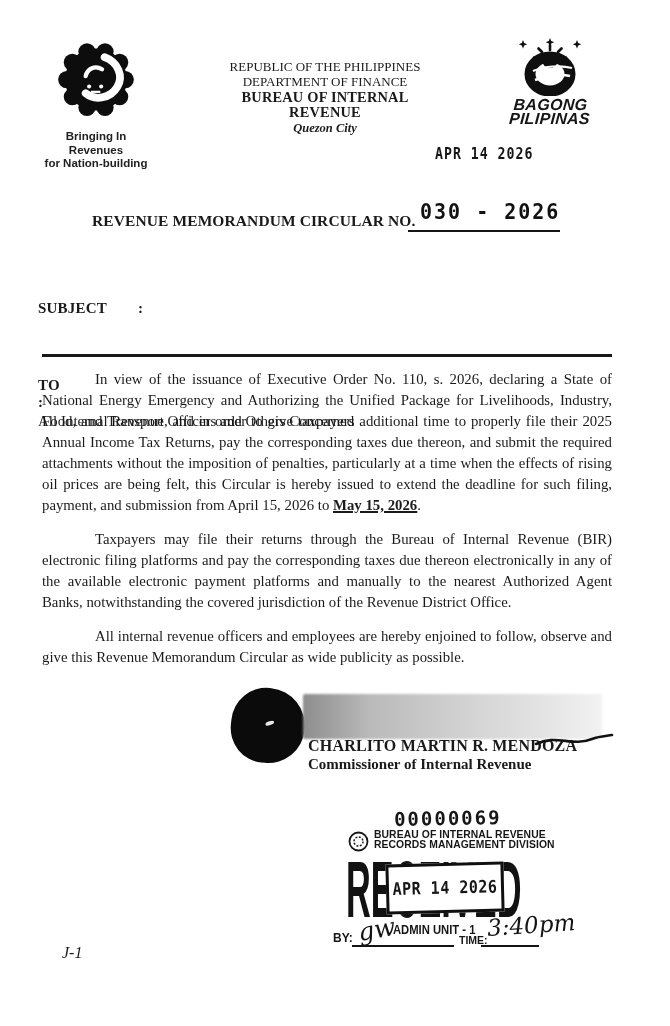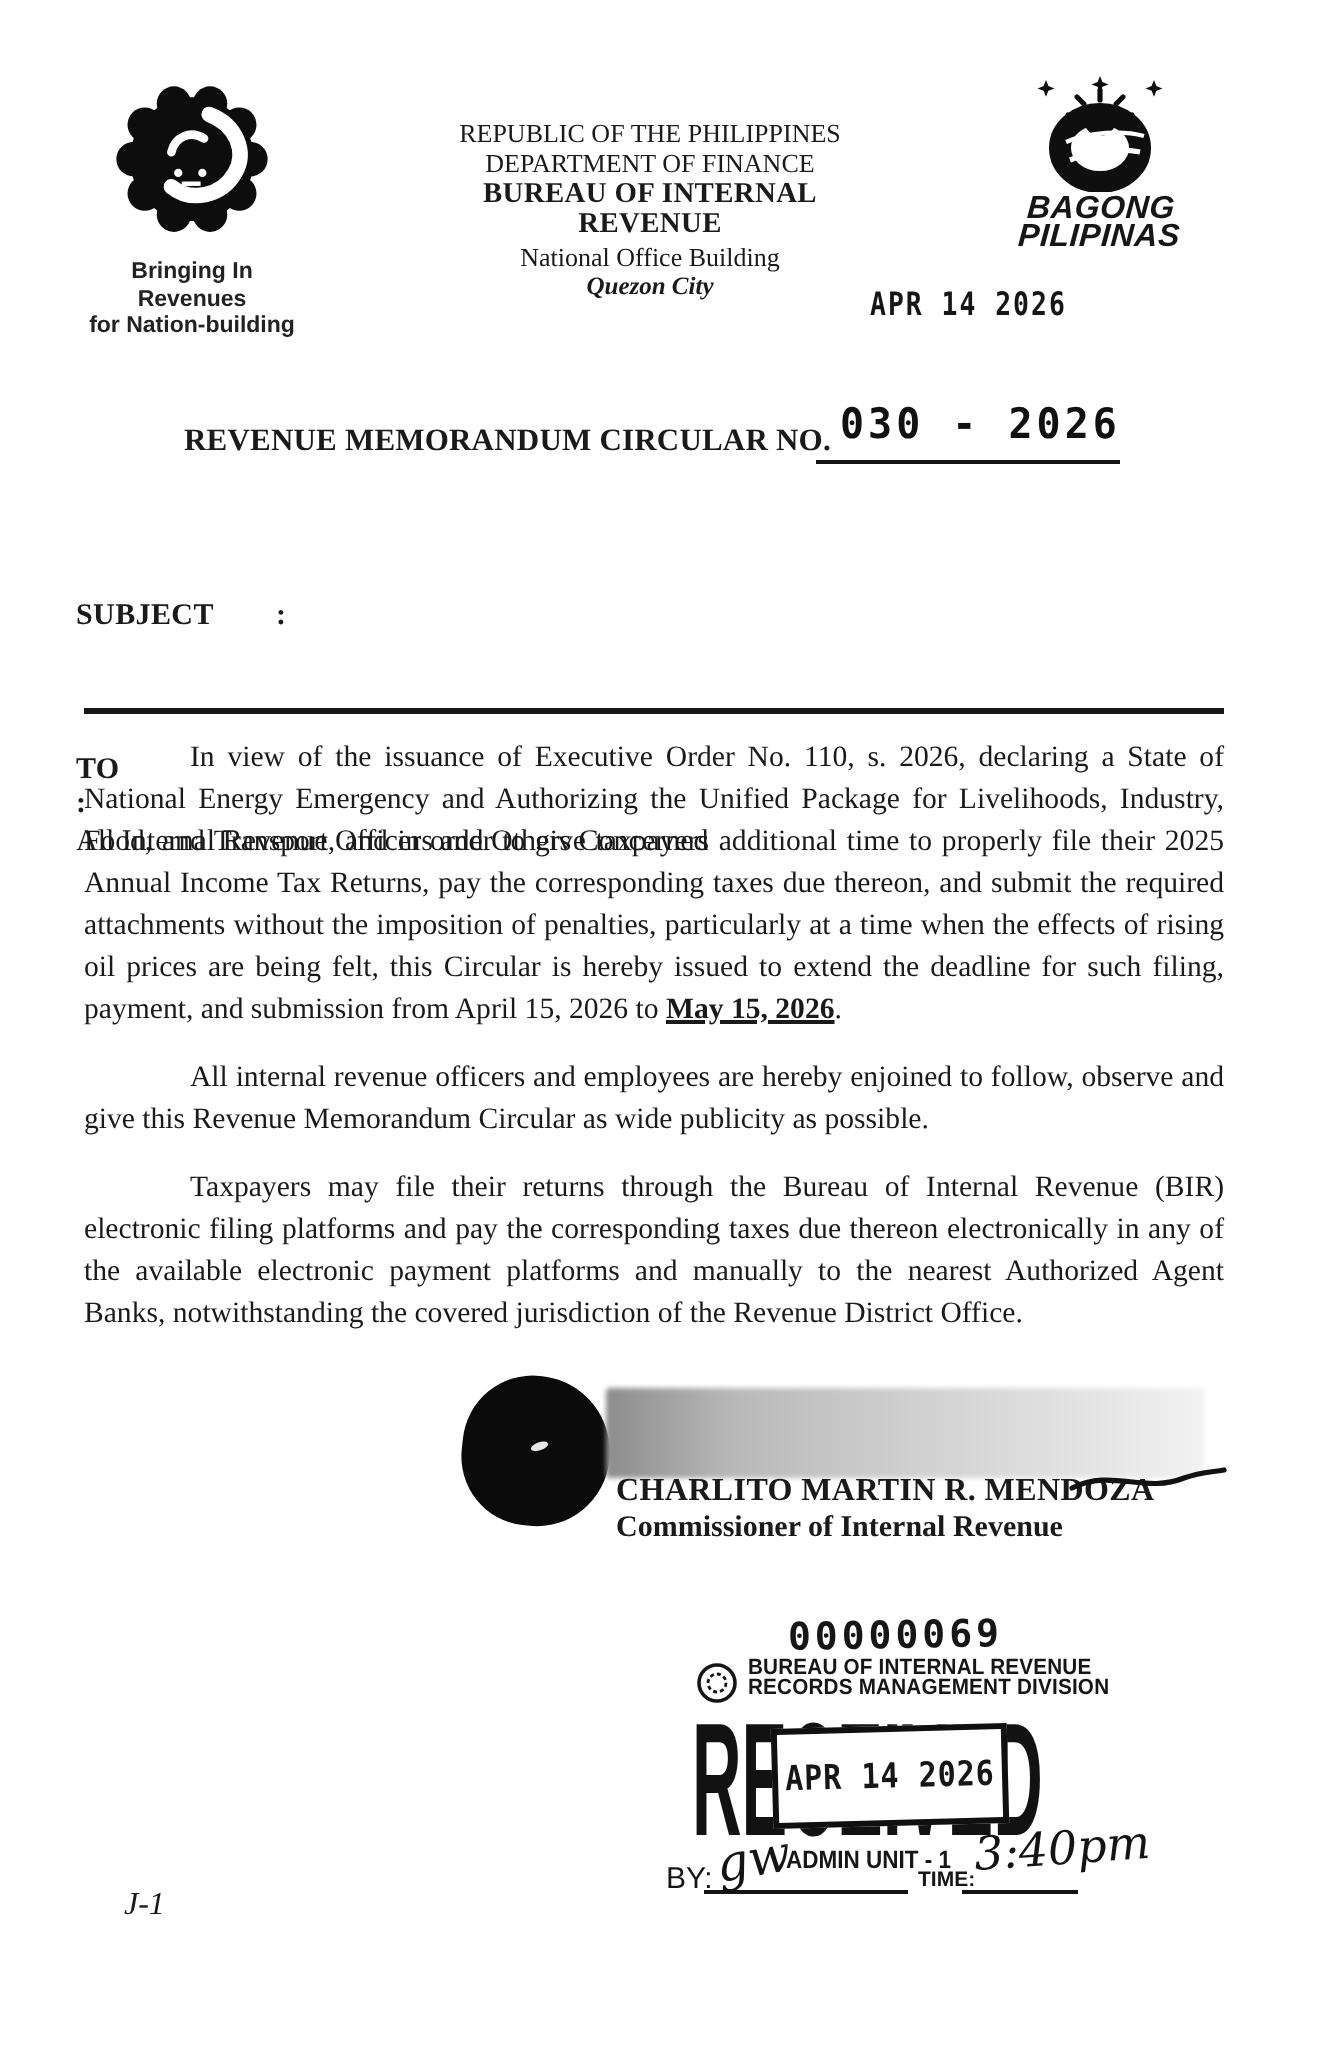--- a/index.html
+++ b/index.html
@@ -70,21 +70,21 @@
   .stamp .org{position:absolute;left:44px;top:25px;font-weight:bold;font-size:11px;line-height:9.8px;transform:scaleX(0.94);transform-origin:left top;white-space:nowrap;letter-spacing:0.1px;}
   .stamp .received{
     position:absolute;left:16px;top:44px;font-weight:bold;font-size:66px;line-height:66px;
     transform:scale(0.52,1.22);transform-origin:left top;letter-spacing:0px;white-space:nowrap;color:#121212;
   }
   .stamp .datebox{
     position:absolute;left:56px;top:58px;width:112px;height:44px;background:#fff;border:3.5px solid #101010;
     transform:rotate(-1.5deg);display:flex;align-items:center;justify-content:center;z-index:2;
   }
   .stamp .datebox span{font-family:"DejaVu Sans Mono",monospace;font-weight:bold;font-size:15px;letter-spacing:0.5px;transform:scaleY(1.15);white-space:nowrap;}
-  .stamp .by-label{position:absolute;left:3px;top:126px;font-weight:normal;font-size:15px;text-align:center;}
+  .stamp .by-label{position:absolute;left:3px;top:126px;font-weight:bold;font-size:12px;text-align:center;}
   .stamp .by-line{position:absolute;left:22px;top:140px;width:102px;border-bottom:2px solid #141414;}
   .stamp .by-sig{position:absolute;left:28px;top:110px;font-family:"DejaVu Serif",serif;font-style:italic;font-size:25px;transform:rotate(-10deg);color:#141414;}
   .stamp .unit{position:absolute;left:63px;top:118px;font-weight:bold;font-size:12.5px;transform:scaleX(0.9);transform-origin:left top;white-space:nowrap;}
   .stamp .time-label{position:absolute;left:129px;top:129px;font-weight:bold;font-size:10.5px;}
   .stamp .time-line{position:absolute;left:151px;top:140px;width:58px;border-bottom:2px solid #141414;}
   .stamp .time-value{position:absolute;left:157px;top:107px;font-family:"DejaVu Serif",serif;font-style:italic;font-size:23px;transform:rotate(-4deg);color:#141414;white-space:nowrap;}
   
   .page-code{position:absolute;left:44px;top:944px;font-style:italic;font-weight:400;font-size:16px;margin-left:18px;}
 </style>
 </head>
@@ -117,21 +117,20 @@
     <div class="bir-tagline">
       <div>Bringing In Revenues</div>
       <div>for Nation-building</div>
     </div>
   </div>
 
   <div class="hdr-center">
     <div class="l1">REPUBLIC OF THE PHILIPPINES</div>
     <div class="l2">DEPARTMENT OF FINANCE</div>
     <div class="l3">BUREAU OF INTERNAL REVENUE</div>
-    <div class="l4">National Office Building</div>
     <div class="l5">Quezon City</div>
   </div>
 
   <div class="bagong-block">
     <svg width="70" height="58" viewBox="0 0 70 58" aria-hidden="true">
       <g fill="#0f0f0f">
         <path d="M8 2 l1.2 3 3 1.2 -3 1.2 -1.2 3 -1.2 -3 -3 -1.2 3 -1.2 Z"></path>
         <path d="M35 0 l1.2 3 3 1.2 -3 1.2 -1.2 3 -1.2 -3 -3 -1.2 3 -1.2 Z"></path>
         <path d="M62 2 l1.2 3 3 1.2 -3 1.2 -1.2 3 -1.2 -3 -3 -1.2 3 -1.2 Z"></path>
         <circle cx="35" cy="22" r="8"></circle>
@@ -167,22 +166,22 @@
   <div class="meta-row row-to">
     <div class="lbl">TO</div>
     <div class="col">:</div>
     <div class="txt">All Internal Revenue Officers and Others Concerned</div>
   </div>
 
   <div class="rule"></div>
 
   <div class="body-text">
     <p><span>In view of the issuance of Executive Order No. 110, s. 2026, declaring a State of National Energy Emergency and Authorizing the Unified Package for Livelihoods, Industry, Food, and Transport, and in order to give taxpayers additional time to properly file their 2025 Annual Income Tax Returns, pay the corresponding taxes due thereon, and submit the required attachments without the imposition of penalties, particularly at a time when the effects of rising oil prices are being felt, this Circular is hereby issued to extend the deadline for such filing, payment, and submission from April 15, 2026 to </span><span class="deadline">May 15, 2026</span><span>.</span></p>
+    <p>Taxpayers may file their returns through the Bureau of Internal Revenue (BIR) electronic filing platforms and pay the corresponding taxes due thereon electronically in any of the available electronic payment platforms and manually to the nearest Authorized Agent Banks, notwithstanding the covered jurisdiction of the Revenue District Office.</p>
     <p>All internal revenue officers and employees are hereby enjoined to follow, observe and give this Revenue Memorandum Circular as wide publicity as possible.</p>
-    <p>Taxpayers may file their returns through the Bureau of Internal Revenue (BIR) electronic filing platforms and pay the corresponding taxes due thereon electronically in any of the available electronic payment platforms and manually to the nearest Authorized Agent Banks, notwithstanding the covered jurisdiction of the Revenue District Office.</p>
   </div>
 
   <div class="ink-blot"></div>
   <div class="sig-blur"></div>
   <div class="sig-name">CHARLITO MARTIN R. MENDOZA</div>
   <svg class="sig-stroke" width="80" height="18" viewBox="0 0 80 18" aria-hidden="true">
     <path d="M2 13 C22 3 38 16 58 8 C66 5 73 5 78 4" fill="none" stroke="#121212" stroke-width="2.6" stroke-linecap="round"></path>
   </svg>
   <div class="sig-title">Commissioner of Internal Revenue</div>
 

